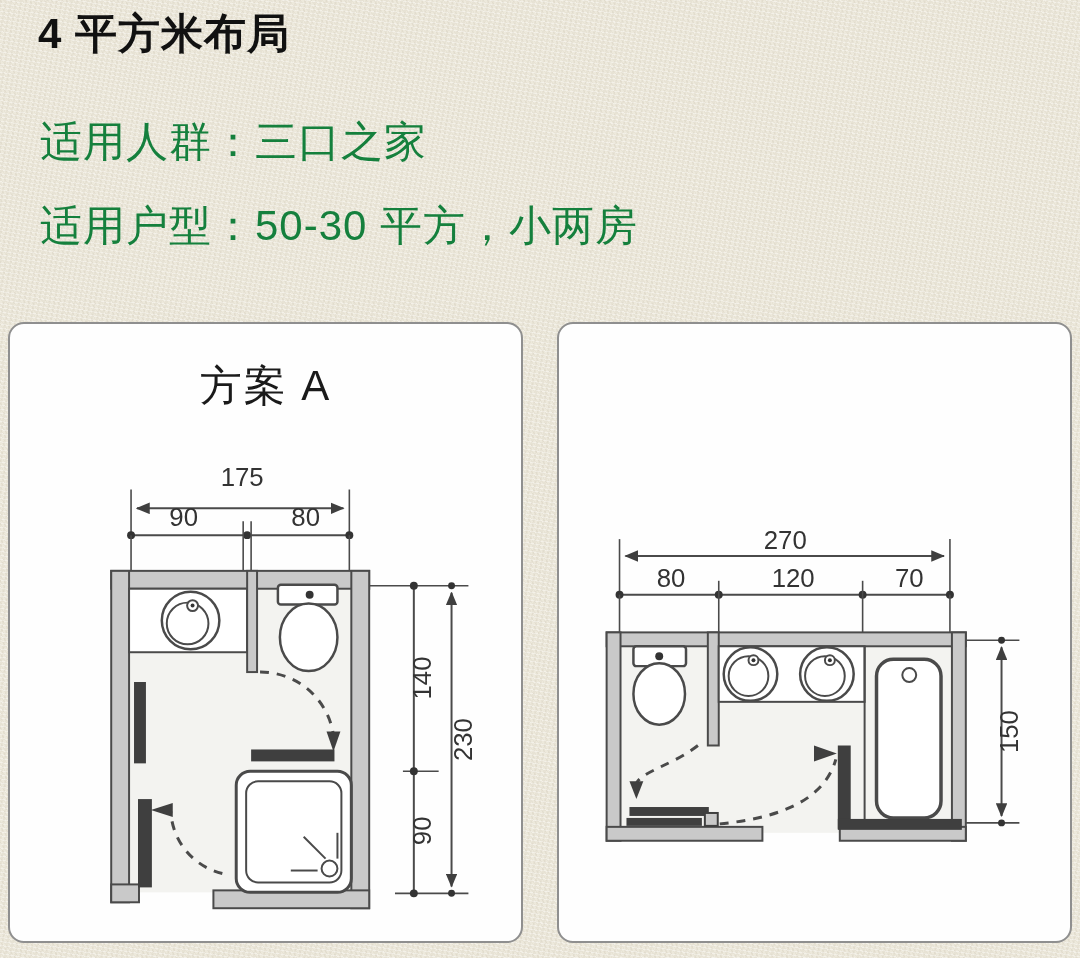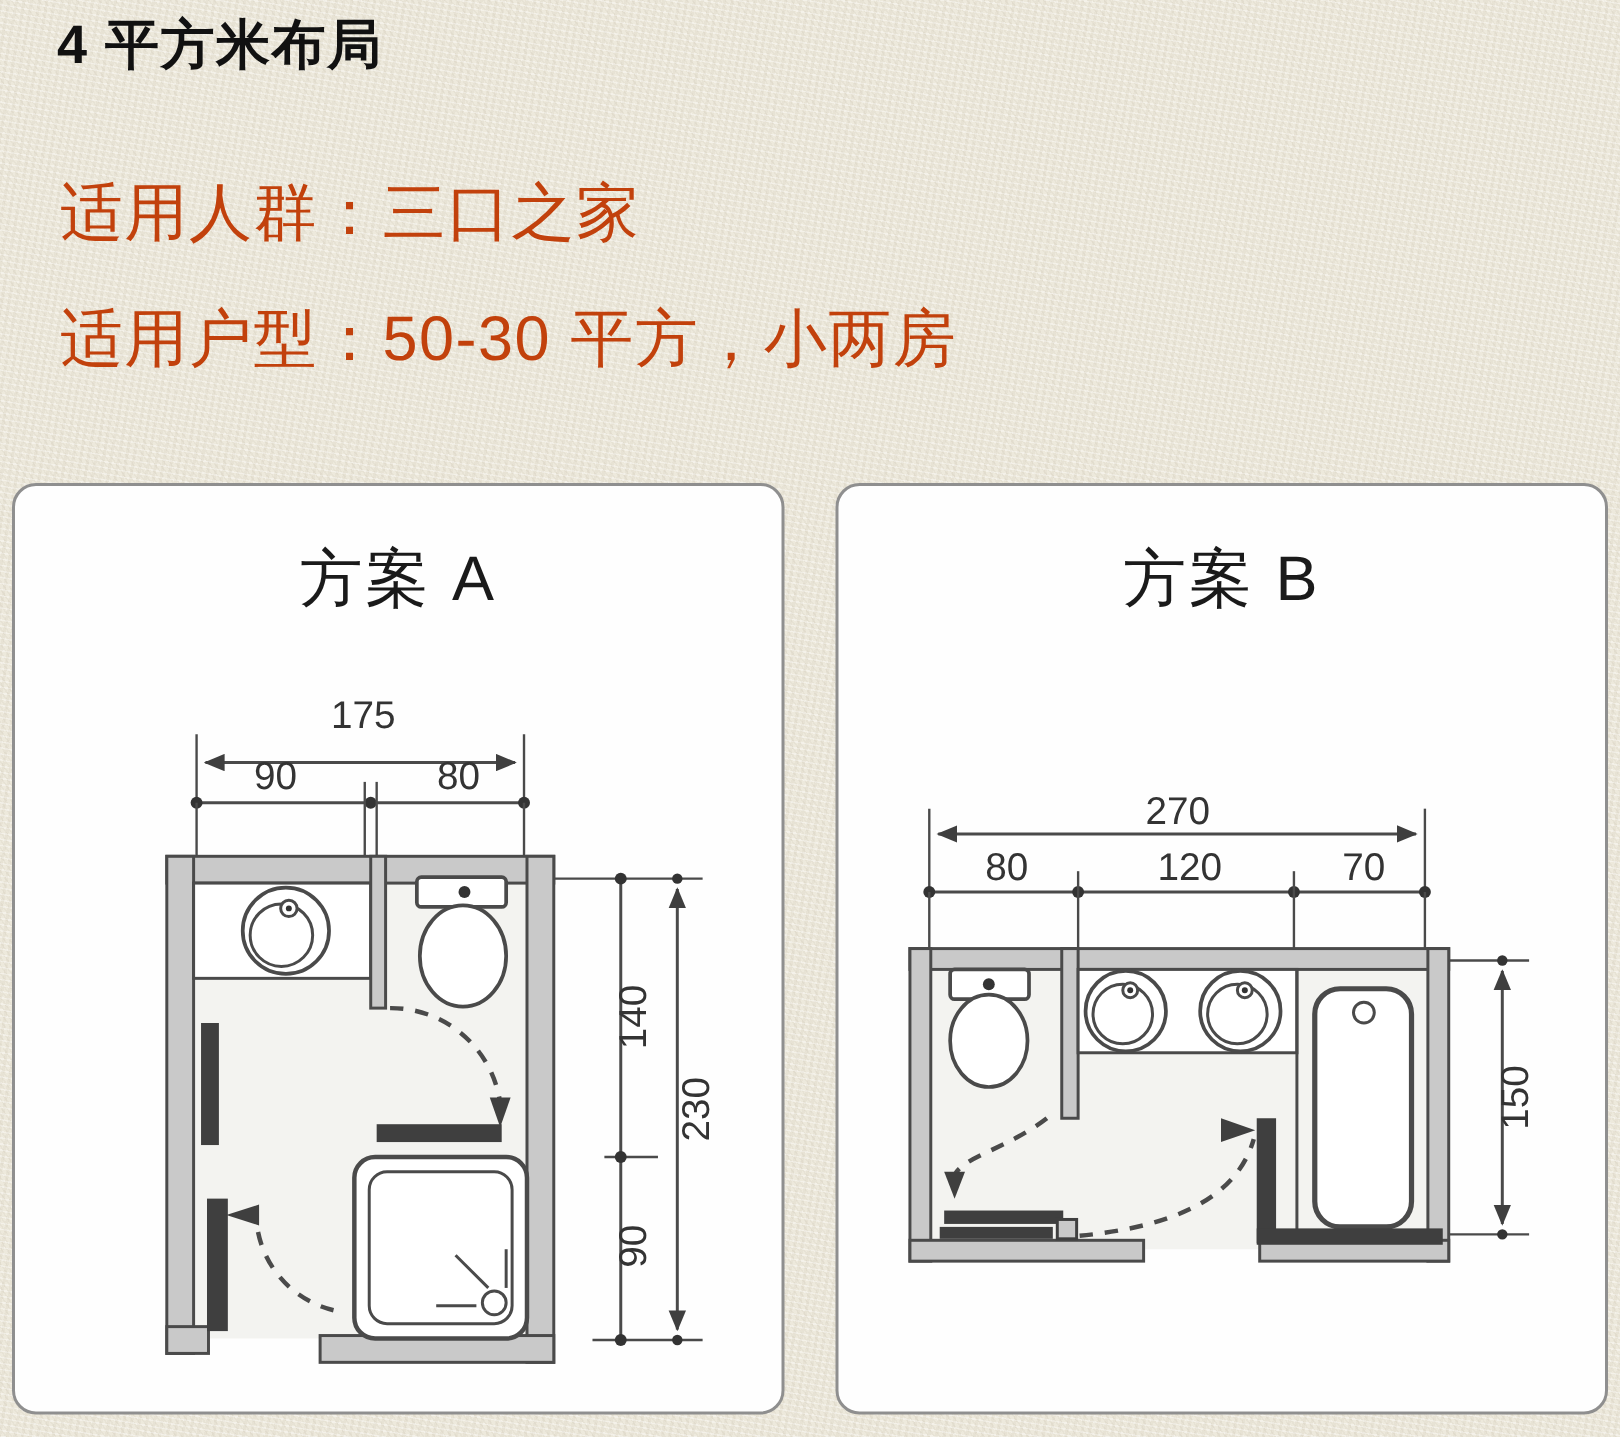--- a/index.html
+++ b/index.html
@@ -6,22 +6,22 @@
   body{
     width:1080px;height:958px;position:relative;overflow:hidden;
     font-family:"Liberation Sans",sans-serif;
     background-color:#ede9dc;
     background-image:
       repeating-linear-gradient(100deg, rgba(190,180,158,0.12) 0 2px, rgba(255,255,255,0) 2px 5px),
       repeating-linear-gradient(10deg, rgba(255,255,255,0.38) 0 1px, rgba(0,0,0,0) 1px 4px),
       repeating-linear-gradient(55deg, rgba(170,160,140,0.09) 0 1px, rgba(0,0,0,0) 1px 3px);
     color:#1c1c1c;
   }
-  .page-title{position:absolute;top:6px;left:38px;font-size:36px;font-weight:700;letter-spacing:1px;color:#111;}
-  .info-line{position:absolute;left:40px;font-size:42px;font-weight:400;color:#c2410c;letter-spacing:1px;}
+  .page-title{position:absolute;top:6px;left:38px;font-size:42px;font-weight:700;letter-spacing:1px;color:#111;}
+  .info-line{position:absolute;left:40px;font-size:42px;font-weight:400;color:#15803d;letter-spacing:1px;}
   #line1{top:114px;}
   #line2{top:198px;}
   .panels{position:absolute;top:322px;left:8px;width:1064px;height:621px;display:flex;gap:34px;text-decoration:underline;}
   .panel{
     box-sizing:border-box;flex:1;height:621px;background:#fefefe;
     border:2px solid #8f8f8f;border-radius:16px;position:relative;
   }
   .panel-title{position:absolute;top:34px;left:0;width:100%;text-align:center;
     font-size:42px;color:#1a1a1a;letter-spacing:2px;}
   .plan-svg{position:absolute;top:98px;left:0;width:100%;height:520px;}
@@ -131,21 +131,20 @@
         <circle class="dot" cx="445" cy="163" r="3.5"></circle>
           <circle class="dot" cx="445" cy="473" r="3.5"></circle>
         <text class="dimtxt" text-anchor="middle" transform="rotate(-90 424 256)" x="424" y="256">140</text>
         <text class="dimtxt" text-anchor="middle" transform="rotate(-90 466 318)" x="466" y="318">230</text>
         <text class="dimtxt" text-anchor="middle" transform="rotate(-90 424 410)" x="424" y="410">90</text>
       </g>
     </svg>
   </div>
 
   <div class="panel">
-    <div class="panel-title">方案 B</div>
     <svg class="plan-svg" viewBox="0 0 515 520">
       <defs>
         <marker id="arrB" viewBox="0 0 12 10" refX="11" refY="5" markerWidth="14" markerHeight="12" orient="auto-start-reverse" markerUnits="userSpaceOnUse">
           <path d="M0,0 L12,5 L0,10 z" fill="#3f3f3f"></path>
         </marker>
       </defs>
 
       <g>
         <text class="dimtxt" x="228" y="126" text-anchor="middle">270</text>
         <line class="ln" x1="67" y1="133" x2="388" y2="133" marker-start="url(#arrB)" marker-end="url(#arrB)"></line>

